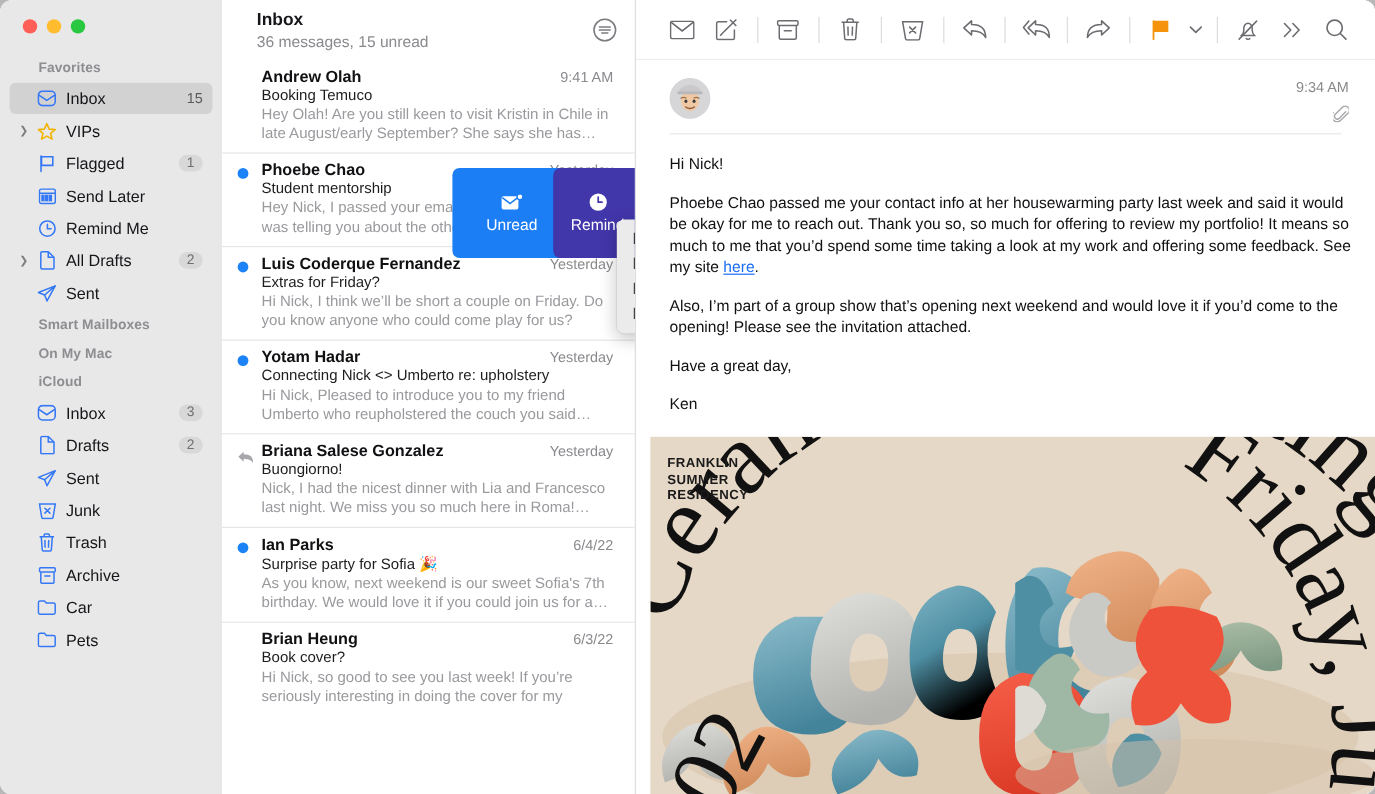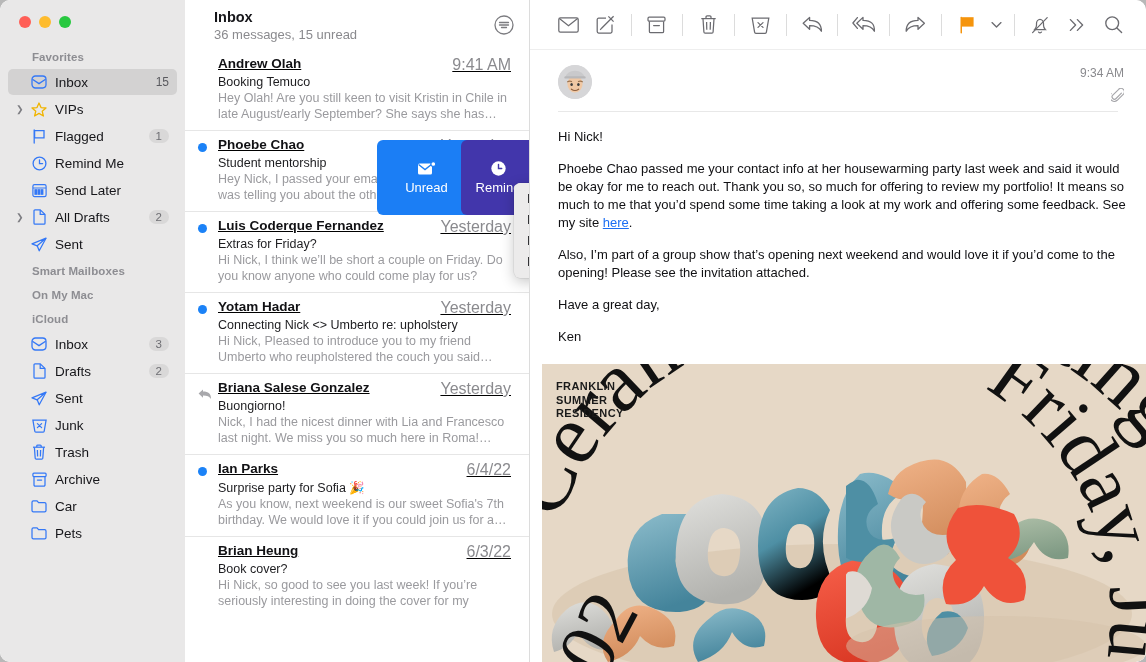--- a/index.html
+++ b/index.html
@@ -99,26 +99,26 @@
     width: 22px; height: 22px;
     color: #7c7c80;
   }
 
   .row {
     position: relative;
     padding: 6px 18px 8px 33px;
     border-top: 1px solid #e6e6e6;
   }
   .row.first { border-top: none; }
-  .row-top { display: flex; align-items: flex-start; text-decoration: underline; }
+  .row-top { display: flex; align-items: center; }
   .row-from {
     font-size: 13.5px; font-weight: bold; color: #111114;
     flex: 1 1 auto; white-space: nowrap; overflow: hidden;
   }
-  .row-date { font-size: 16px; color: #8a8a8e; flex: 0 0 auto; padding-left: 6px; }
+  .row-date { font-size: 12px; color: #8a8a8e; flex: 0 0 auto; padding-left: 6px; }
   .row-subject { font-size: 12.5px; color: #1d1d20; margin-top: 1px; }
   .row-preview {
     font-size: 12.5px; color: #9a9a9e; line-height: 16px;
     margin-top: 1px;
     max-height: 32px; overflow: hidden;
   }
   .row-badge {
     position: absolute; left: 13px; top: 12px;
   }
   .bluedot { width: 9px; height: 9px; border-radius: 50%; background: #1b82f7; display: block; }
@@ -265,48 +265,48 @@
         <div class="sb-item">
           <span class="sb-disclose"></span>
           <span class="sb-icon">
             <svg width="14" height="15" viewBox="0 0 14 15" fill="none" stroke="currentColor" stroke-width="1.3">
               <path d="M2.6 1.6 H12 V8.8 H2.6 Z"></path>
               <line x1="2.2" y1="1" x2="2.2" y2="14" stroke-linecap="round"></line>
             </svg>
           </span>
           <span class="sb-label">Flagged</span>
           <span class="sb-count pill">1</span>
-        </div>
-        <div class="sb-item">
-          <span class="sb-disclose"></span>
-          <span class="sb-icon">
-            <svg width="15" height="15" viewBox="0 0 15 15" fill="none" stroke="currentColor" stroke-width="1.3">
-              <circle cx="7.5" cy="7.5" r="6.4"></circle>
-              <path d="M7.5 3.8 V7.6 H10.6" stroke-linecap="round"></path>
-            </svg>
-          </span>
-          <span class="sb-label">Remind Me</span>
         </div>
         <div class="sb-item">
           <span class="sb-disclose"></span>
           <span class="sb-icon">
             <svg width="15" height="15" viewBox="0 0 15 15" fill="none" stroke="currentColor" stroke-width="1.2">
               <rect x="0.9" y="1.6" width="13.2" height="12" rx="1.6"></rect>
               <line x1="1" y1="5" x2="14" y2="5"></line>
               <g fill="currentColor">
                 <rect x="3" y="6.8" width="1.6" height="1.6"></rect>
                 <rect x="6.1" y="6.8" width="1.6" height="1.6"></rect>
                 <rect x="9.2" y="6.8" width="1.6" height="1.6"></rect>
                 <rect x="3" y="9.6" width="1.6" height="1.6"></rect>
                 <rect x="6.1" y="9.6" width="1.6" height="1.6"></rect>
                 <rect x="9.2" y="9.6" width="1.6" height="1.6"></rect>
               </g>
             </svg>
           </span>
           <span class="sb-label">Send Later</span>
+        </div>
+        <div class="sb-item">
+          <span class="sb-disclose"></span>
+          <span class="sb-icon">
+            <svg width="15" height="15" viewBox="0 0 15 15" fill="none" stroke="currentColor" stroke-width="1.3">
+              <circle cx="7.5" cy="7.5" r="6.4"></circle>
+              <path d="M7.5 3.8 V7.6 H10.6" stroke-linecap="round"></path>
+            </svg>
+          </span>
+          <span class="sb-label">Remind Me</span>
         </div>
         <div class="sb-item">
           <span class="sb-disclose">❯</span>
           <span class="sb-icon">
             <svg width="13" height="16" viewBox="0 0 13 16" fill="none" stroke="currentColor" stroke-width="1.25">
               <path d="M1 1.8 a1 1 0 0 1 1 -1 h5.2 L12 5.4 V14.2 a1 1 0 0 1 -1 1 H2 a1 1 0 0 1 -1 -1 Z"></path>
               <path d="M7.2 0.9 V5.4 H12"></path>
             </svg>
           </span>
           <span class="sb-label">All Drafts</span>

